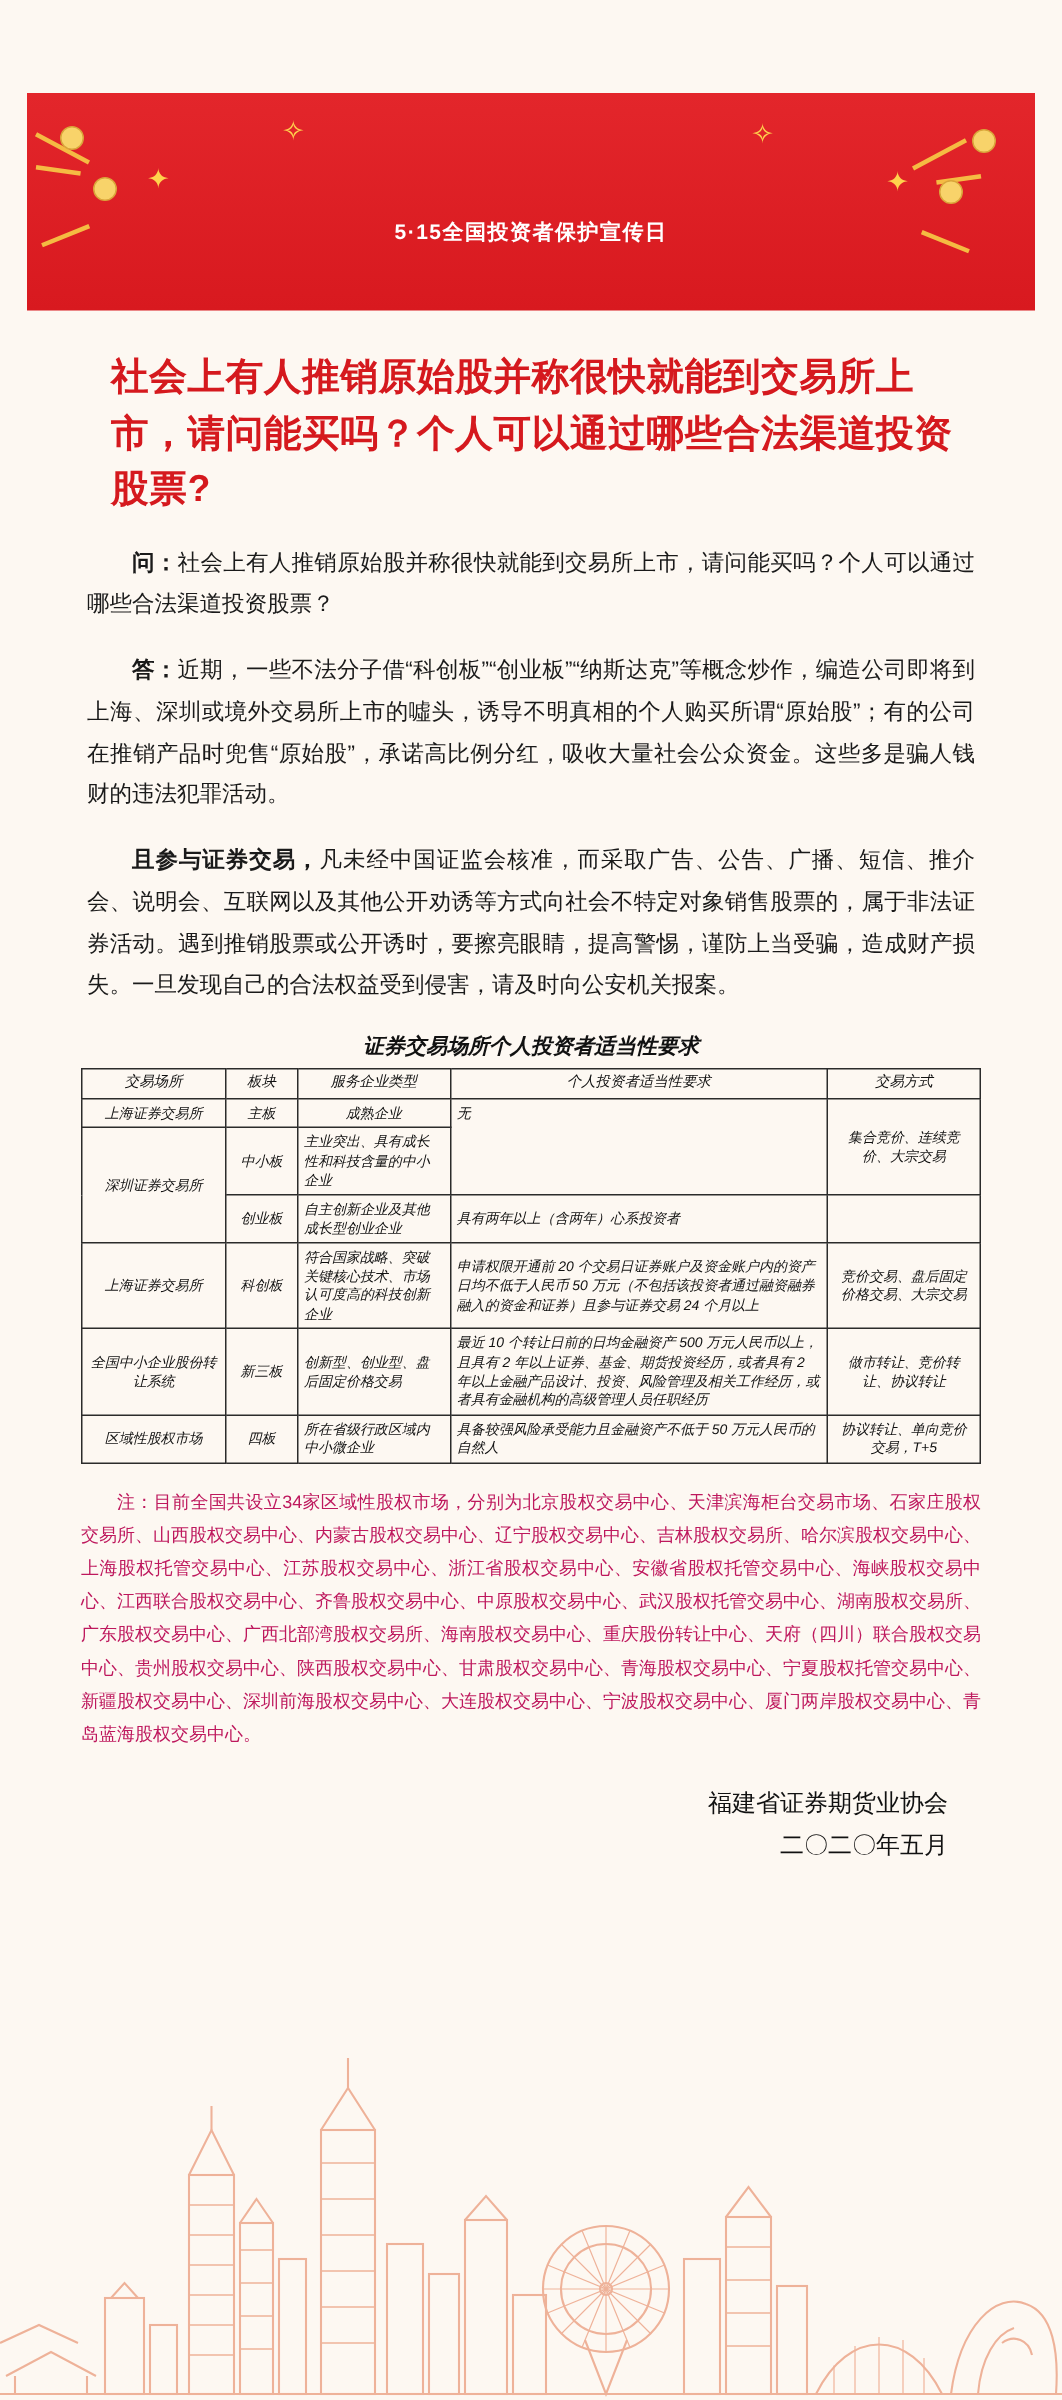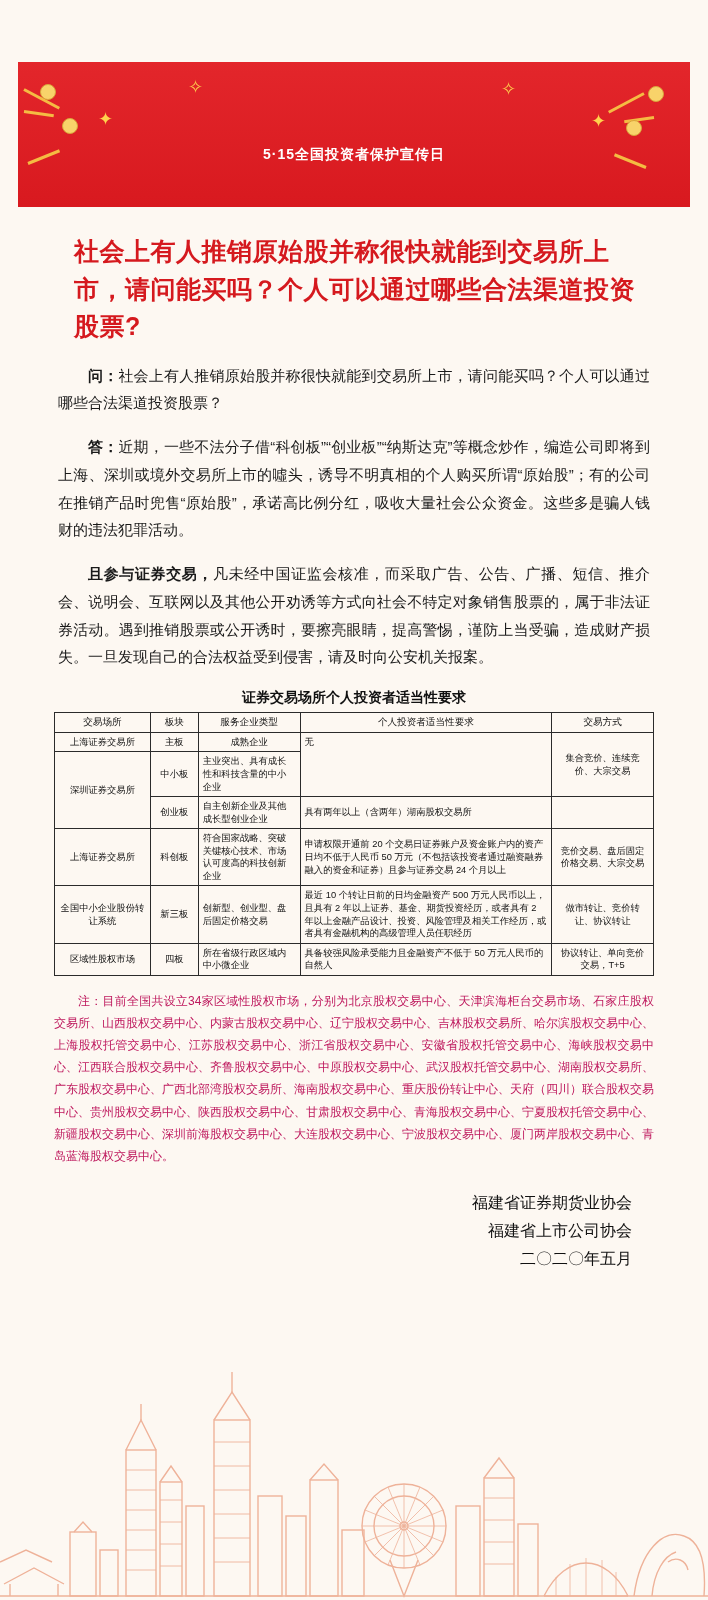--- a/index.html
+++ b/index.html
@@ -66,21 +66,21 @@
     margin: 16px 40px 0 40px;
     font-size:15px;
     line-height:1.85;
     color:#1a1a1a;
     text-align:justify;
     text-indent:2em;
   }
   .para b { font-weight:bold; }
 
   
-  .table-wrap { margin: 18px 36px 0 36px; }
+  .table-wrap { margin: 18px 36px 0 36px; font-style: italic; }
   .table-title {
     text-align:center;
     font-weight:bold;
     font-size:14px;
     margin-bottom:5px;
     color:#111;
   }
   table.matrix {
     border-collapse: collapse;
     width:100%;
@@ -199,21 +199,21 @@
 
         <tr>
           <td class="c" rowspan="2">深圳证券交易所</td>
           <td class="c">中小板</td>
           <td class="l">主业突出、具有成长性和科技含量的中小企业</td>
         </tr>
 
         <tr>
           <td class="c">创业板</td>
           <td class="l">自主创新企业及其他成长型创业企业</td>
-          <td class="l">具有两年以上（含两年）湖南股权交易所</td>
+          <td class="l">具有两年以上（含两年）心系投资者</td>
           <td class="c"></td>
         </tr>
 
         <tr>
           <td class="c">上海证券交易所</td>
           <td class="c">科创板</td>
           <td class="l">符合国家战略、突破关键核心技术、市场认可度高的科技创新企业</td>
           <td class="l">申请权限开通前 20 个交易日证券账户及资金账户内的资产日均不低于人民币 50 万元（不包括该投资者通过融资融券融入的资金和证券）且参与证券交易 24 个月以上</td>
           <td class="c">竞价交易、盘后固定价格交易、大宗交易</td>
         </tr>
@@ -236,21 +236,20 @@
       </tbody>
     </table>
   </div>
 
   <p class="note">
     <span>注：</span><span>目前全国共设立34家区域性股权市场，分别为北京股权交易中心、天津滨海柜台交易市场、石家庄股权交易所、山西股权交易中心、内蒙古股权交易中心、辽宁股权交易中心、吉林股权交易所、哈尔滨股权交易中心、上海股权托管交易中心、江苏股权交易中心、浙江省股权交易中心、安徽省股权托管交易中心、海峡股权交易中心、江西联合股权交易中心、齐鲁股权交易中心、中原股权交易中心、武汉股权托管交易中心、湖南股权交易所、广东股权交易中心、广西北部湾股权交易所、海南股权交易中心、重庆股份转让中心、天府（四川）联合股权交易中心、贵州股权交易中心、陕西股权交易中心、甘肃股权交易中心、青海股权交易中心、宁夏股权托管交易中心、新疆股权交易中心、深圳前海股权交易中心、大连股权交易中心、宁波股权交易中心、厦门两岸股权交易中心、青岛蓝海股权交易中心。</span>
   </p>
 
   <div class="sign">
     <div>福建省证券期货业协会</div>
-    <div>福建省上市公司协会</div>
     <div>二〇二〇年五月</div>
   </div>
 </div>
 
 <svg class="skyline" viewBox="0 0 708 300">
   <g fill="none" stroke="#eeaf95" stroke-width="1.4" opacity="0.95">
 
     <line x1="0" y1="296" x2="708" y2="296"></line>
 
     <path d="M4 284 L34 268 L64 284"></path>

